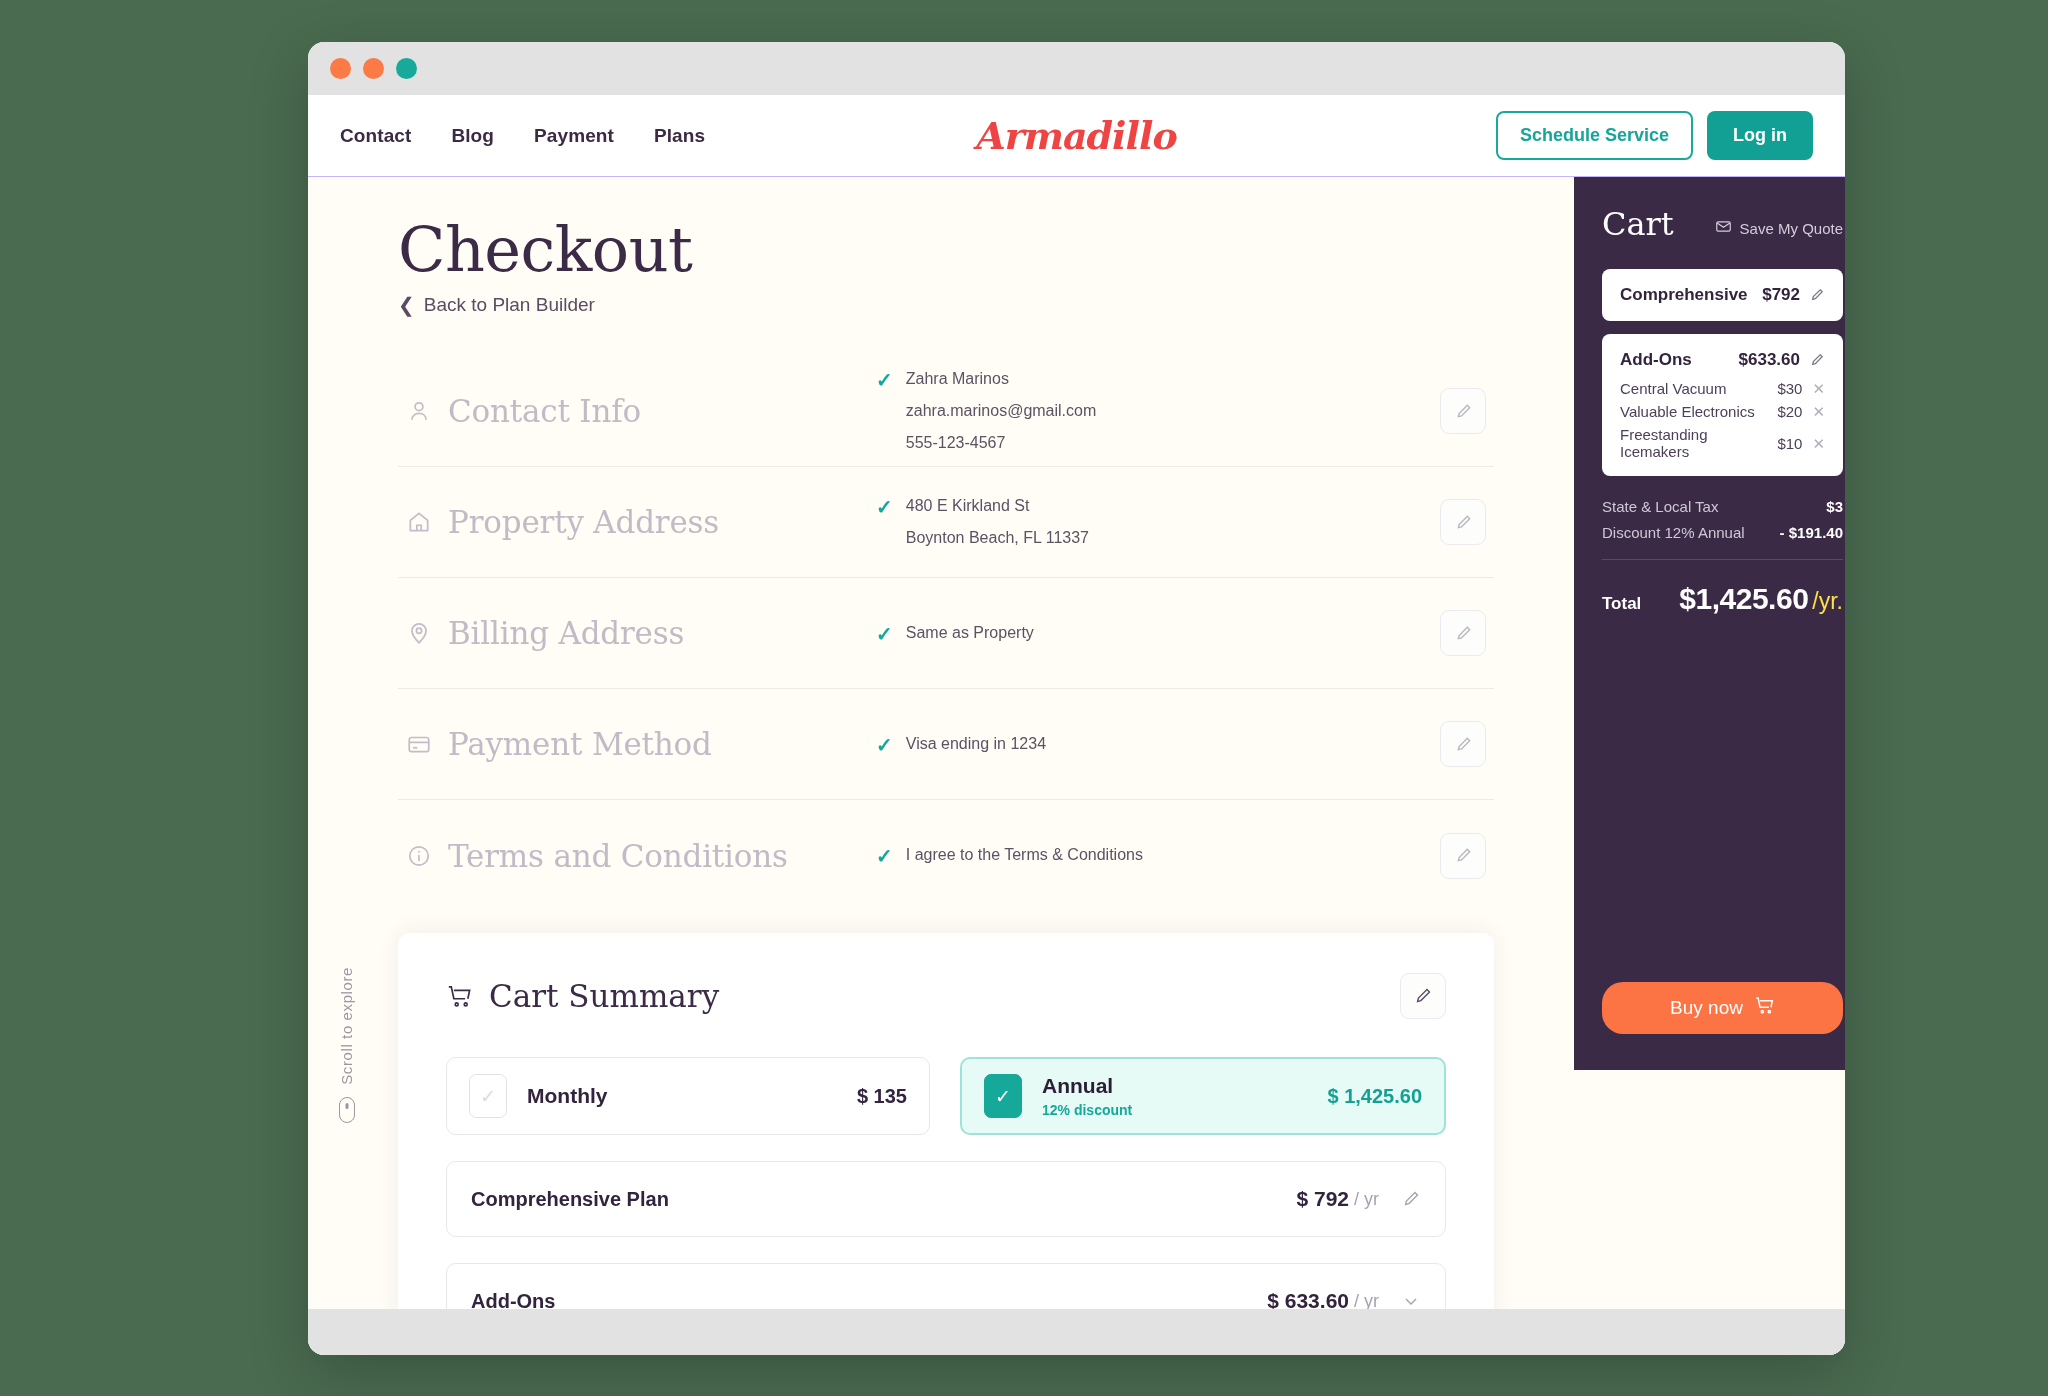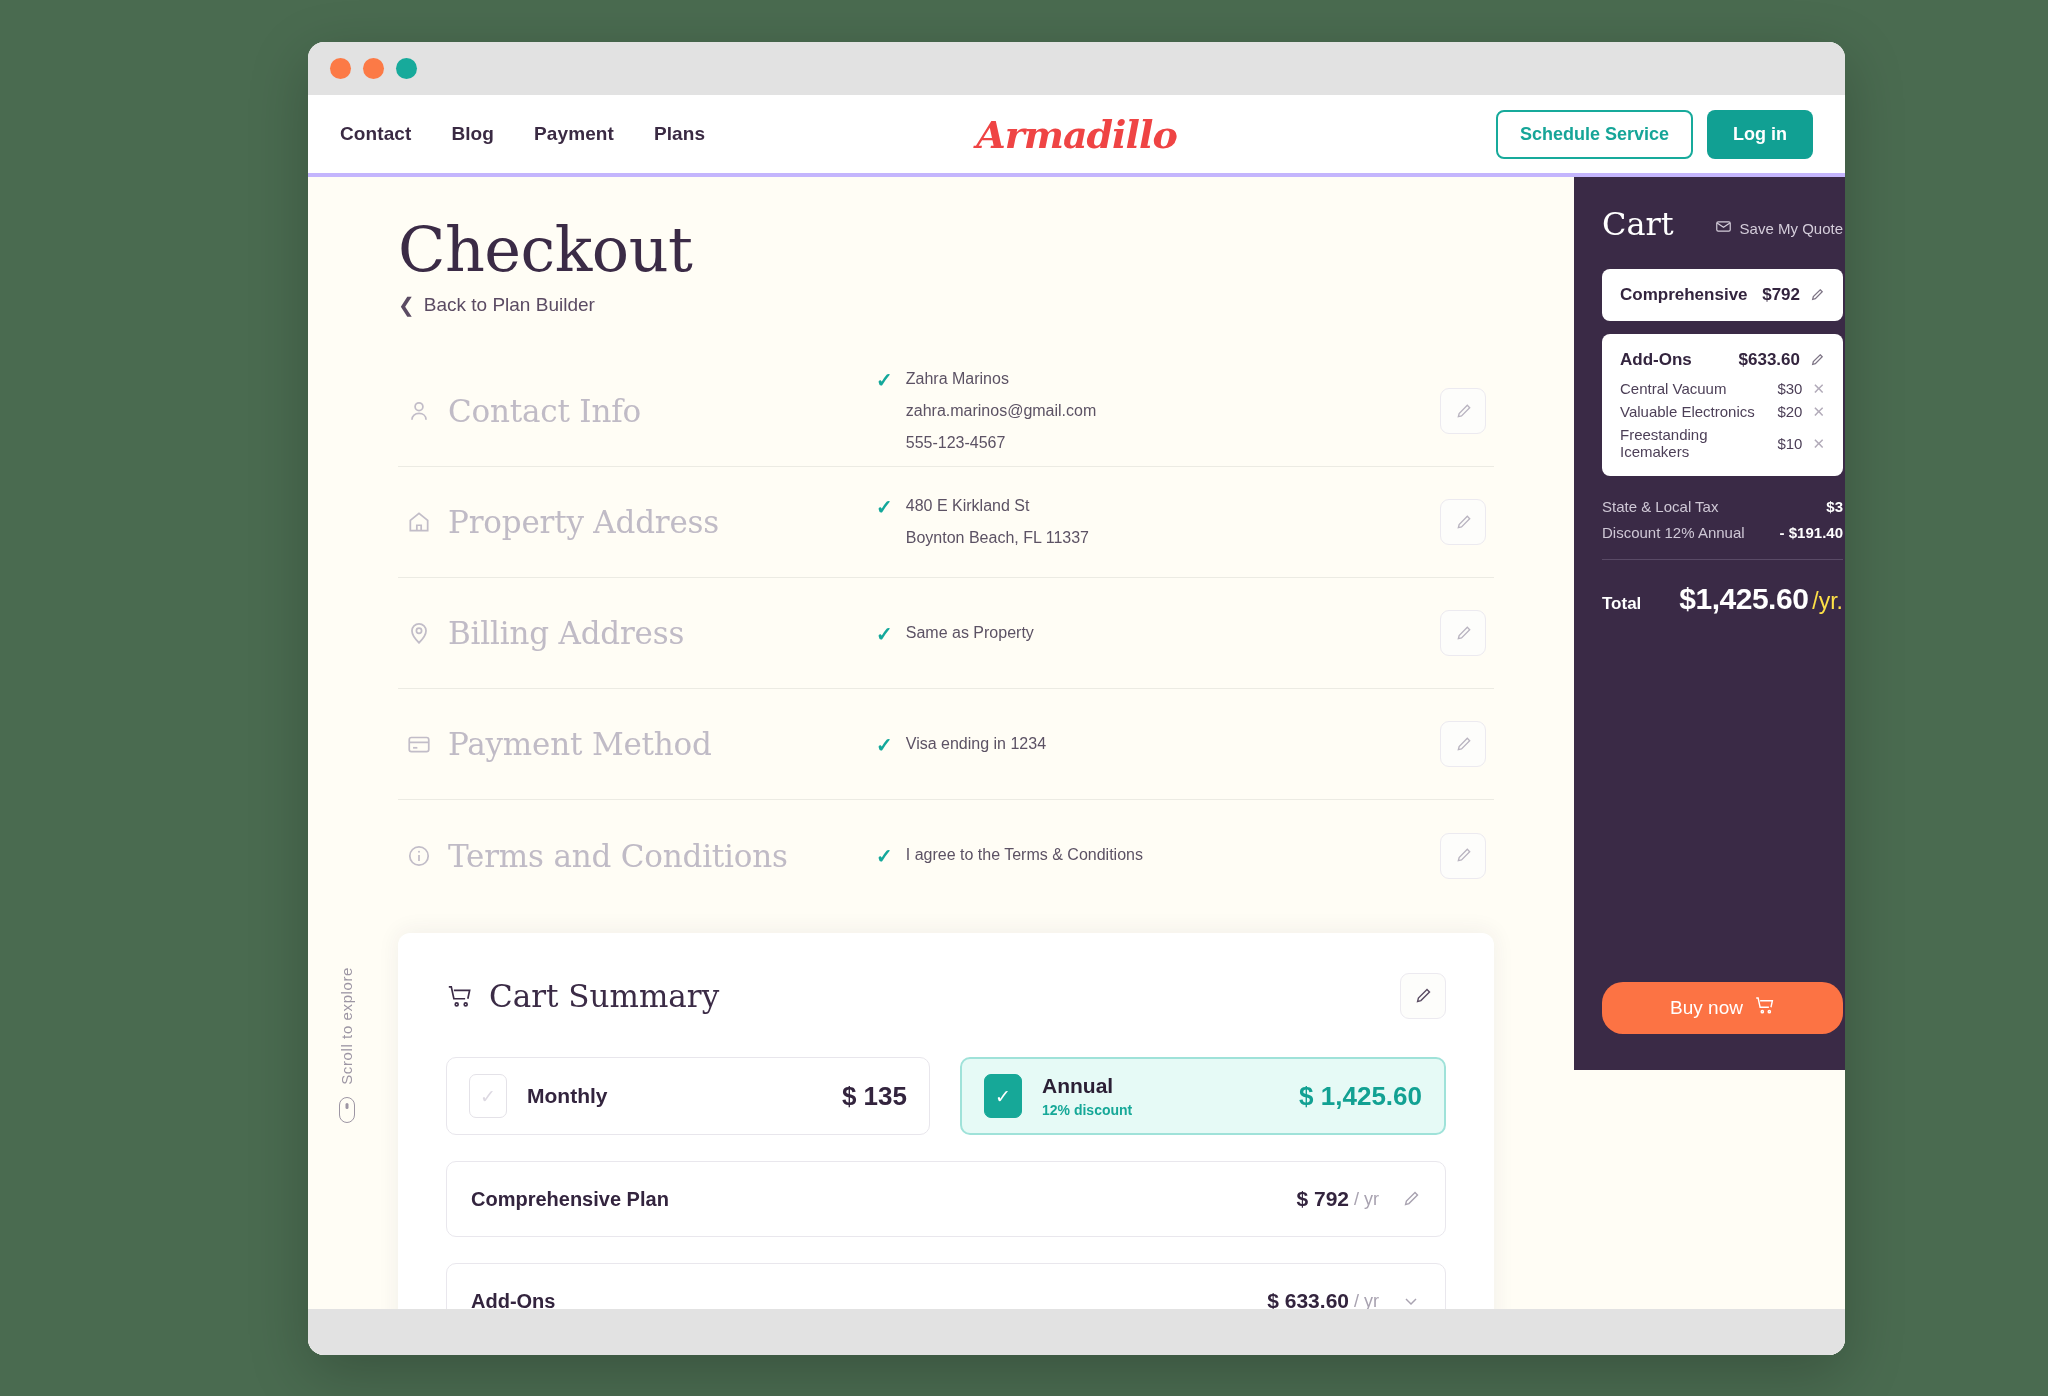--- a/index.html
+++ b/index.html
@@ -53,21 +53,21 @@
     background: #e2e2e2;
   }
 
   
   .topnav {
     height: 82px;
     background: #ffffff;
     display: flex;
     align-items: center;
     position: relative;
-    border-bottom: 4px solid #c4b5fd;
+    border-bottom: 1px solid #c4b5fd;
   }
   .nav-left {
     display: flex;
     gap: 40px;
     margin-left: 32px;
   }
   .nav-link {
     font-size: 19px;
     font-weight: 700;
     color: #3a2a43;
@@ -308,21 +308,21 @@
     line-height: 1.15;
   }
   .toggle.active .toggle-name { color: #2b1f35; }
   .toggle-sub {
     font-size: 14px;
     font-weight: 700;
     color: #16a898;
     margin-top: 3px;
   }
   .toggle-price {
-    font-size: 26px;
+    font-size: 20px;
     font-weight: 700;
     color: #33243e;
   }
   .toggle.active .toggle-price { color: #12a193; }
 
   .line-card {
     margin-top: 26px;
     border: 1px solid #e9e7ed;
     border-radius: 10px;
     height: 76px;

